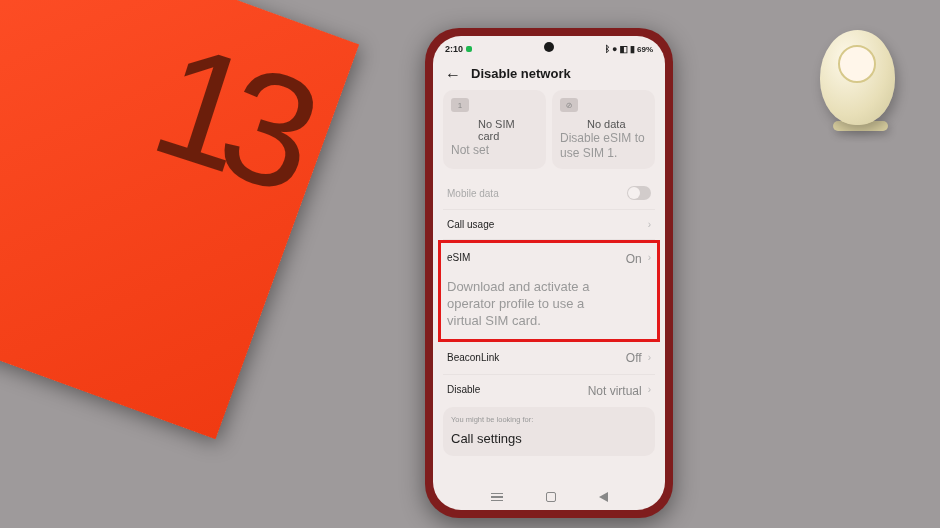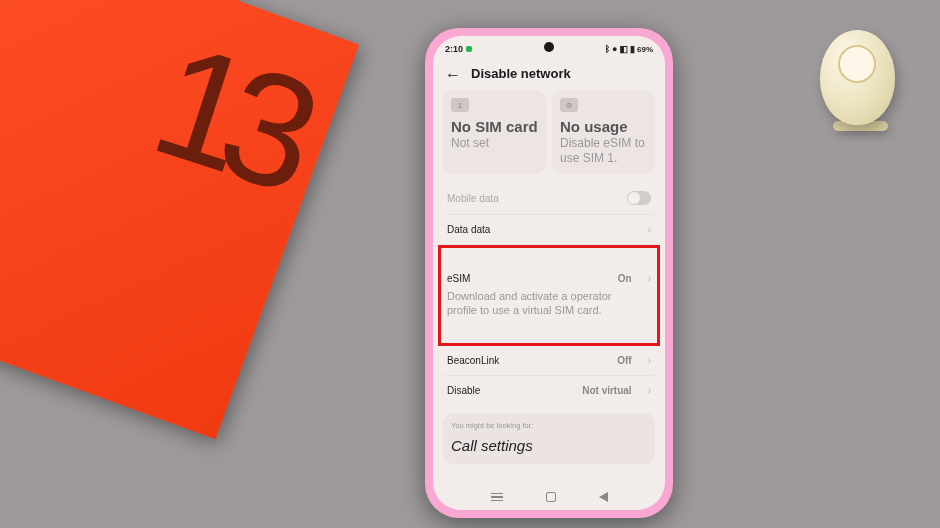--- a/index.html
+++ b/index.html
@@ -47,21 +47,21 @@
     .clock-base{
       width:55px;height:10px;border-radius:6px;
       background:#d6cc9e;margin:-4px auto 0;
       box-shadow: 2px 4px 8px rgba(0,0,0,0.2);
     }
     
     .phone {
       position:absolute;
       left: 425px; top: 28px;
       width: 248px; height: 490px;
-      background:#f9a8d4;
+      background:#7f1d1d;
       border-radius: 34px;
       padding: 8px;
       box-shadow: 0 6px 24px rgba(0,0,0,0.45);
     }
     .screen {
       width:100%; height:100%;
       background:#f2eceb;
       border-radius: 28px;
       overflow:hidden;
       position:relative;
@@ -93,53 +93,53 @@
     
     .sim-row{display:flex;gap:6px;margin-bottom:8px;}
     .sim-card{
       flex:1;background:#ece5e4;border-radius:10px;padding:8px;
     }
     .sim-icon{
       width:18px;height:14px;background:#cfc7c6;border-radius:3px;
       margin-bottom:6px;display:flex;align-items:center;justify-content:center;
       font-size:8px;color:#888;
     }
-    .sim-t{font-size:15px;color:#555;font-weight:700;}
+    .sim-t{font-size:11px;color:#555;font-weight:400;margin-left:27px;}
     .sim-s{font-size:12px;color:#999;margin-top:1px;line-height:1.25;}
     
     .row{
       background:#f2eceb;padding:9px 4px;
       border-bottom:1px solid rgba(0,0,0,0.04);
       display:flex;justify-content:flex-start;align-items:center;
       gap:6px;
     }
     .row.tall{align-items:flex-start;}
     .row .main{flex:1;}
     .row-title{font-size:10px;color:#222;font-weight:500;}
-    .row-sub{font-size:11px;color:#999;line-height:1.3;margin-top:5px;}
+    .row-sub{font-size:13px;color:#999;line-height:1.3;margin-top:16px;}
     .row-title.dim{color:#aaa;}
     .chev{font-size:10px;color:#bbb;}
-    .chev-val{font-size:10px;color:#888;margin-right:10px;font-weight:bold;}
+    .chev-val{font-size:12px;color:#888;margin-right:0;}
     .toggle{
       width:24px;height:14px;background:#d2cccb;border-radius:8px;position:relative;
     }
     .toggle::after{
       content:'';position:absolute;left:1px;top:1px;width:12px;height:12px;
       background:#f5f0ef;border-radius:50%;
     }
     
     .esim-wrap{
-      border:3px solid #e31818;margin:0 -5px;padding:16px 2px;
+      border:3px solid #e31818;margin:0 -5px;padding:0 2px;
     }
     
     .footer-section{
-      background:#ebe4e3;border-radius:10px;padding:8px 8px 10px;margin-top:8px;
+      background:#ebe4e3;border-radius:10px;padding:8px 8px 10px;
     }
     .footer-hint{font-size:7.5px;color:#999;margin-bottom:7px;}
-    .footer-link{font-size:15px;color:#222;font-weight:500;font-style:italic;}
+    .footer-link{font-size:13px;color:#222;font-weight:500;}
     
     .navbar{
       height:26px;display:flex;justify-content:space-around;align-items:center;
       padding:0 36px;
     }
     .nav-btn{color:#888;}
     .nav-lines{display:flex;flex-direction:column;gap:2px;}
     .nav-lines span{display:block;width:12px;height:1.5px;background:#888;}
     .nav-sq{width:10px;height:10px;border:1.5px solid #888;border-radius:2px;}
     .nav-tri{width:0;height:0;border-top:5px solid transparent;border-bottom:5px solid transparent;border-right:9px solid #888;}
@@ -188,35 +188,35 @@
           <div class="sim-icon">
               <span>1</span>
             </div>
           <div class="sim-t">No SIM card</div>
           <div class="sim-s">Not set</div>
         </div>
         <div class="sim-card">
           <div class="sim-icon">
               <span>⊘</span>
             </div>
-          <div class="sim-t">No usage</div>
+          <div class="sim-t">No data</div>
           <div class="sim-s">Disable eSIM to use SIM 1.</div>
         </div>
       </div>
 
       <div class="row">
         <div class="main">
             <div class="row-title dim">Mobile data</div>
           </div>
         <div class="toggle"></div>
       </div>
 
       <div class="row">
         <div class="main">
-            <div class="row-title">Data data</div>
+            <div class="row-title">Call usage</div>
           </div>
         <span class="chev">›</span>
       </div>
 
       <div class="esim-wrap">
         <div class="row tall" style="border-bottom:none;">
           <div class="main">
             <div class="row-title">eSIM</div>
             <div class="row-sub">Download and activate a operator profile to use a virtual SIM card.</div>
           </div>

